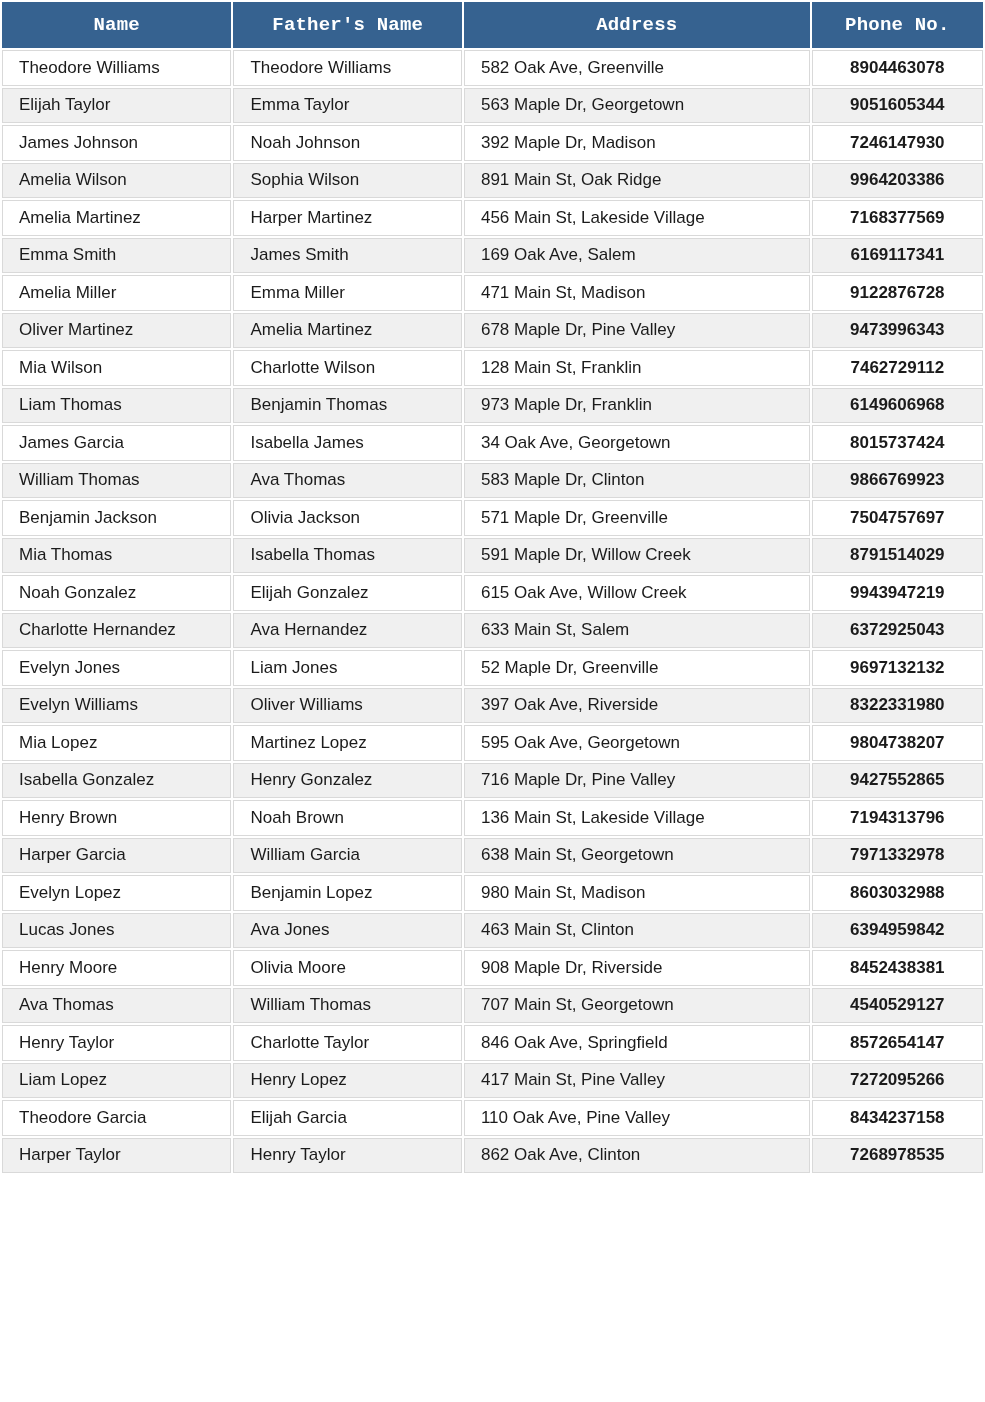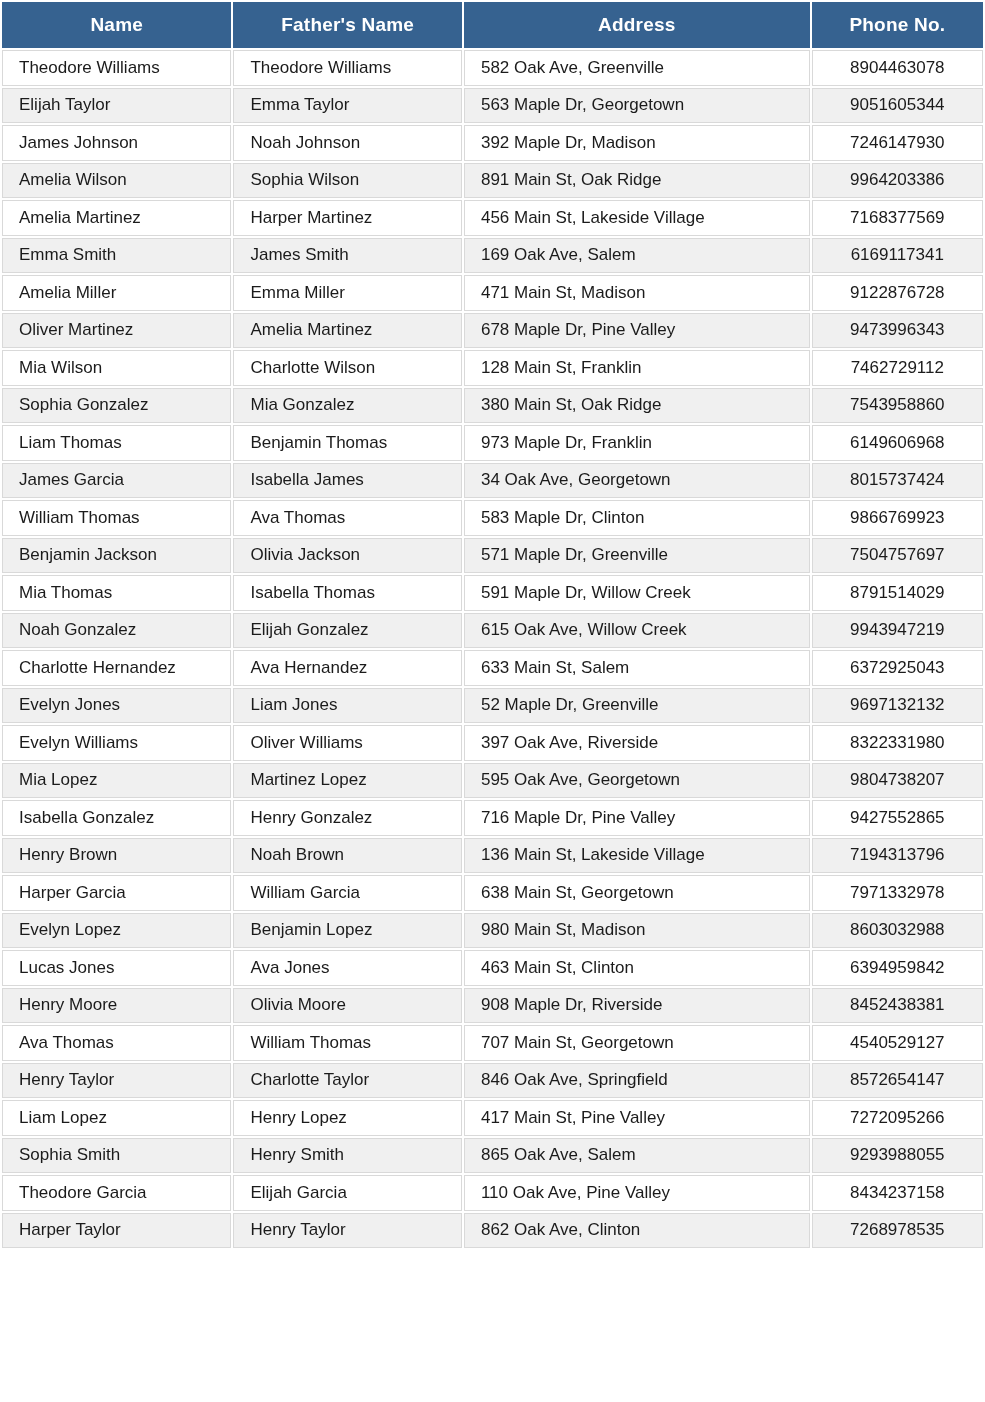--- a/index.html
+++ b/index.html
@@ -23,21 +23,21 @@
     background: #ffffff;
   }
   col.c-name   { width: 229px; }
   col.c-father { width: 228px; }
   col.c-addr   { width: 345px; }
   col.c-phone  { width: 171px; }
 
   th {
     background: var(--header-bg, #366290);
     color: var(--header-text, #ffffff);
-    font-family: Liberation Sans, sans-serif;
+    font-family: Liberation Mono, monospace;
     font-weight: 700;
     font-size: 19px;
     letter-spacing: 0.2px;
     height: 46px;
     text-align: center;
     vertical-align: middle;
     padding: 0;
     border: none;
   }
   td {
@@ -50,20 +50,21 @@
     padding: 0 6px 0 16px;
     white-space: nowrap;
     overflow: hidden;
   }
   tbody tr:nth-child(even) td {
     background: var(--row-alt, #f0f0f0);
   }
   td.col-phone {
     text-align: center;
     padding: 0 2px;
+    font-weight: bold;
   }
 </style>
 </head>
 <body>
 
 <div class="page">
   <table class="records">
     <colgroup>
       <col class="c-name">
       <col class="c-father">
@@ -127,26 +128,20 @@
           <td class="col-addr">678 Maple Dr, Pine Valley</td>
           <td class="col-phone">9473996343</td>
         </tr>
         <tr>
           <td class="col-name">Mia Wilson</td>
           <td class="col-father">Charlotte Wilson</td>
           <td class="col-addr">128 Main St, Franklin</td>
           <td class="col-phone">7462729112</td>
         </tr>
         <tr>
-          <td class="col-name">Sophia Gonzalez</td>
-          <td class="col-father">Mia Gonzalez</td>
-          <td class="col-addr">380 Main St, Oak Ridge</td>
-          <td class="col-phone">7543958860</td>
-        </tr>
-        <tr>
           <td class="col-name">Liam Thomas</td>
           <td class="col-father">Benjamin Thomas</td>
           <td class="col-addr">973 Maple Dr, Franklin</td>
           <td class="col-phone">6149606968</td>
         </tr>
         <tr>
           <td class="col-name">James Garcia</td>
           <td class="col-father">Isabella James</td>
           <td class="col-addr">34 Oak Ave, Georgetown</td>
           <td class="col-phone">8015737424</td>
@@ -245,26 +240,20 @@
           <td class="col-name">Henry Taylor</td>
           <td class="col-father">Charlotte Taylor</td>
           <td class="col-addr">846 Oak Ave, Springfield</td>
           <td class="col-phone">8572654147</td>
         </tr>
         <tr>
           <td class="col-name">Liam Lopez</td>
           <td class="col-father">Henry Lopez</td>
           <td class="col-addr">417 Main St, Pine Valley</td>
           <td class="col-phone">7272095266</td>
-        </tr>
-        <tr>
-          <td class="col-name">Sophia Smith</td>
-          <td class="col-father">Henry Smith</td>
-          <td class="col-addr">865 Oak Ave, Salem</td>
-          <td class="col-phone">9293988055</td>
         </tr>
         <tr>
           <td class="col-name">Theodore Garcia</td>
           <td class="col-father">Elijah Garcia</td>
           <td class="col-addr">110 Oak Ave, Pine Valley</td>
           <td class="col-phone">8434237158</td>
         </tr>
         <tr>
           <td class="col-name">Harper Taylor</td>
           <td class="col-father">Henry Taylor</td>

